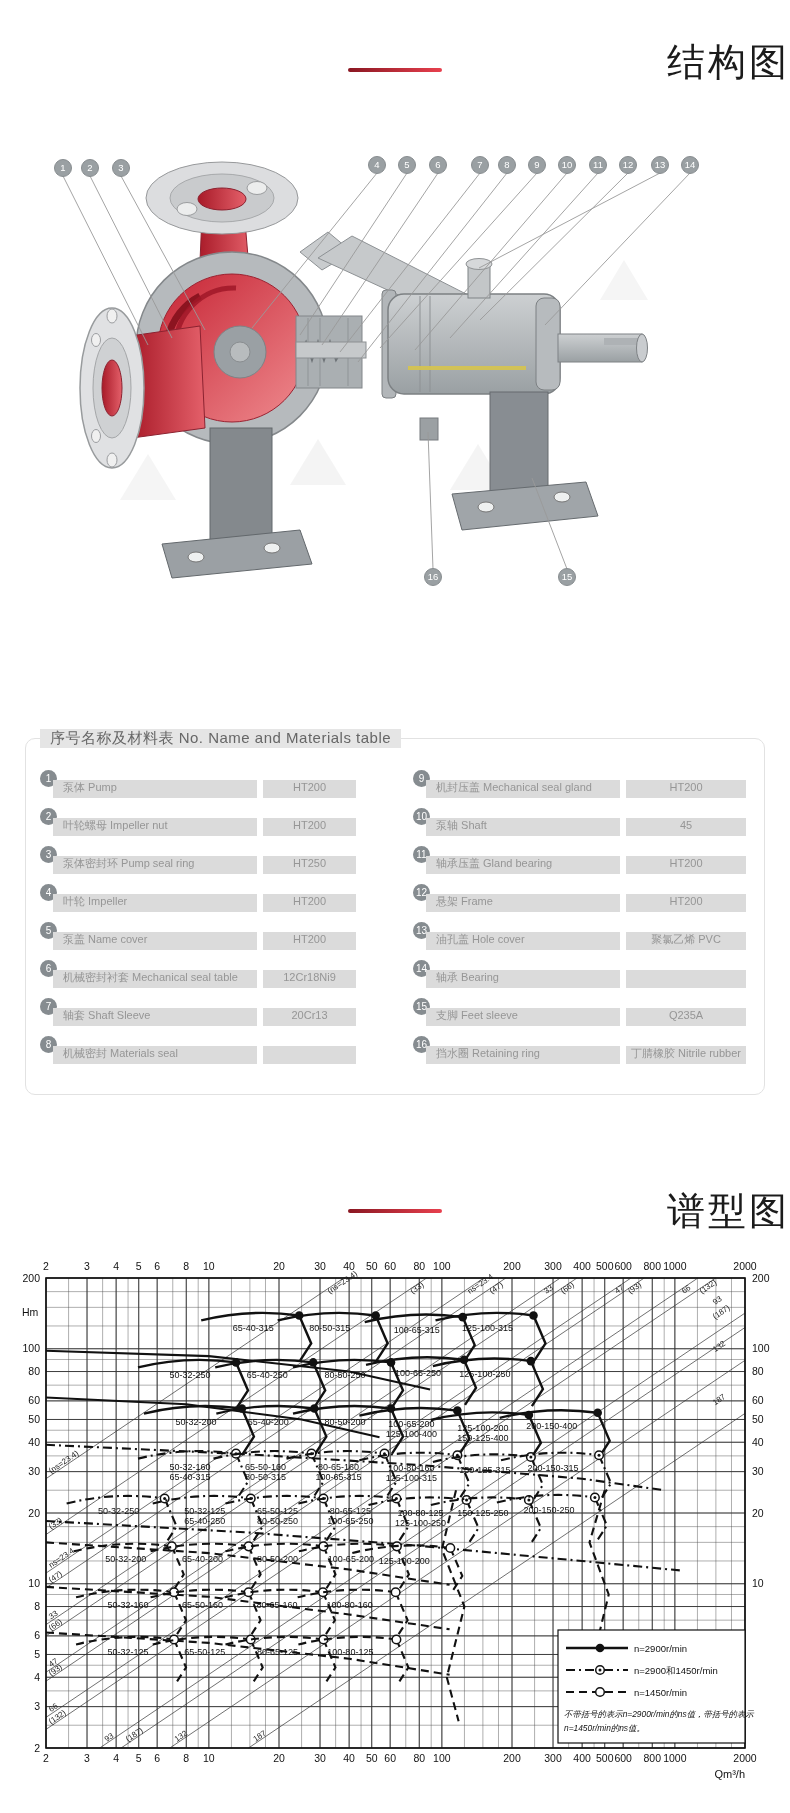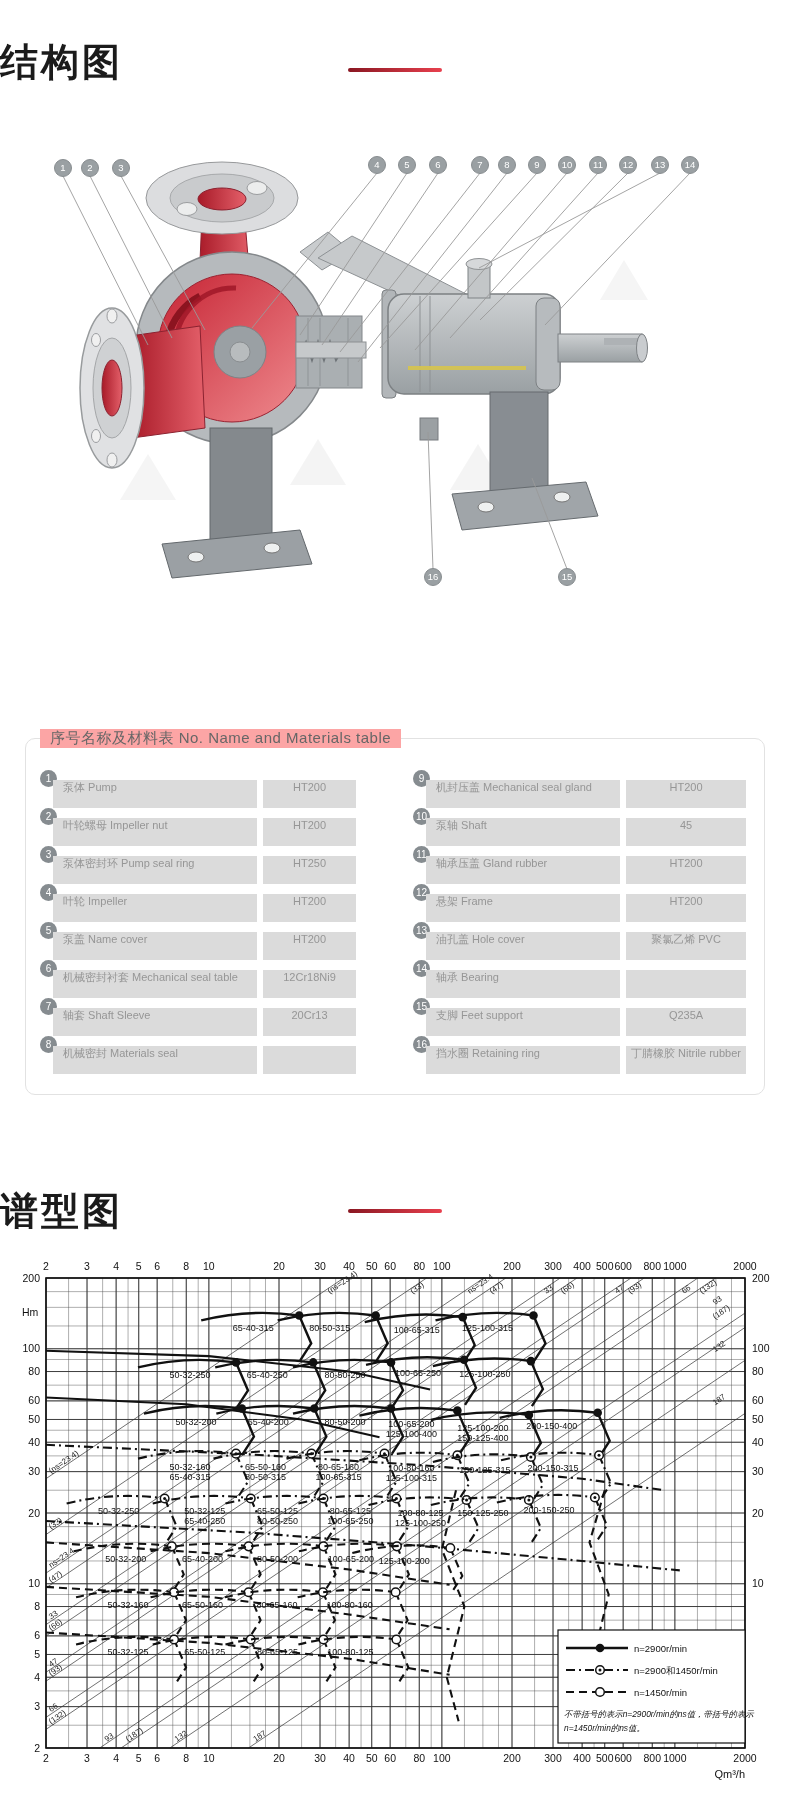--- a/index.html
+++ b/index.html
@@ -1,35 +1,35 @@
 <!DOCTYPE html>
 <html><head>
 <meta charset="utf-8">
 <style>
   html,body{margin:0;padding:0}
   body{width:790px;height:1813px;position:relative;background:#fff;
        font-family:"Liberation Sans",sans-serif;overflow:hidden}
-  .sec-title{position:absolute;width:100%;text-align:left;font-size:38px;font-weight:700;
+  .sec-title{position:absolute;width:100%;text-align:right;font-size:38px;font-weight:400;
              color:#1b1b1b;letter-spacing:3px}
   .underline{position:absolute;left:50%;transform:translateX(-50%);width:94px;height:4px;
              border-radius:2px;background:linear-gradient(90deg,#8a1722,#e8404e)}
   #t1{top:12px}#u1{top:68px}#t2{top:1161px}#u2{top:1209px}
   #pump{position:absolute;top:100px;left:0}
   #card{position:absolute;top:738px;left:25px;width:738px;height:355px;
         border:1px solid #e2e2e2;border-radius:10px;background:#fff}
-  #thead{position:absolute;top:729px;left:40px;background:#fca5a5;padding:0 10px;
+  #thead{position:absolute;top:729px;left:40px;background:#e5e5e5;padding:0 10px;
          font-size:15px;color:#666;letter-spacing:.5px}
   .mcol{position:absolute;top:770px}
   #colL{left:40px;width:352px}
   #colR{left:413px;width:336px}
   .mrow{position:relative;height:38px}
   .mnum{position:absolute;left:0;top:0;width:17px;height:17px;border-radius:50%;
         background:#868c90;color:#fff;font-size:10px;line-height:17px;text-align:center}
   .mbars{position:absolute;left:13px;top:10px;right:0;display:flex;gap:6px}
-  .mname,.mmat{background:#dbdbdb;color:#969696;font-size:11px;height:28px;line-height:15px;
+  .mname,.mmat{background:#dbdbdb;color:#969696;font-size:11px;height:18px;line-height:15px;
         overflow:hidden;white-space:nowrap}
   .mname{padding-left:10px}
   #colL .mname{width:194px}#colL .mmat{width:93px;text-align:center}
   #colR .mname{width:184px}#colR .mmat{width:120px;text-align:center}
   #chart{position:absolute;top:1240px;left:0}
   svg text{font-family:"Liberation Sans",sans-serif}
 </style>
 </head>
 <body>
 
@@ -287,21 +287,21 @@
     <div class="mrow">
       <span class="mnum">10</span>
       <div class="mbars">
         <span class="mname">泵轴 Shaft</span>
         <span class="mmat">45</span>
       </div>
     </div>
     <div class="mrow">
       <span class="mnum">11</span>
       <div class="mbars">
-        <span class="mname">轴承压盖 Gland rubber</span>
+        <span class="mname">轴承压盖 Gland bearing</span>
         <span class="mmat">HT200</span>
       </div>
     </div>
     <div class="mrow">
       <span class="mnum">12</span>
       <div class="mbars">
         <span class="mname">悬架 Frame</span>
         <span class="mmat">HT200</span>
       </div>
     </div>
@@ -315,21 +315,21 @@
     <div class="mrow">
       <span class="mnum">14</span>
       <div class="mbars">
         <span class="mname">轴承 Bearing</span>
         <span class="mmat"></span>
       </div>
     </div>
     <div class="mrow">
       <span class="mnum">15</span>
       <div class="mbars">
-        <span class="mname">支脚 Feet support</span>
+        <span class="mname">支脚 Feet sleeve</span>
         <span class="mmat">Q235A</span>
       </div>
     </div>
     <div class="mrow">
       <span class="mnum">16</span>
       <div class="mbars">
         <span class="mname">挡水圈 Retaining ring</span>
         <span class="mmat">丁腈橡胶 Nitrile rubber</span>
       </div>
     </div>

